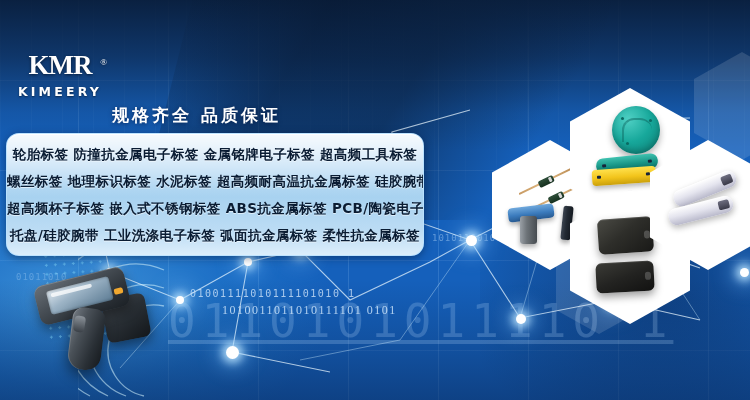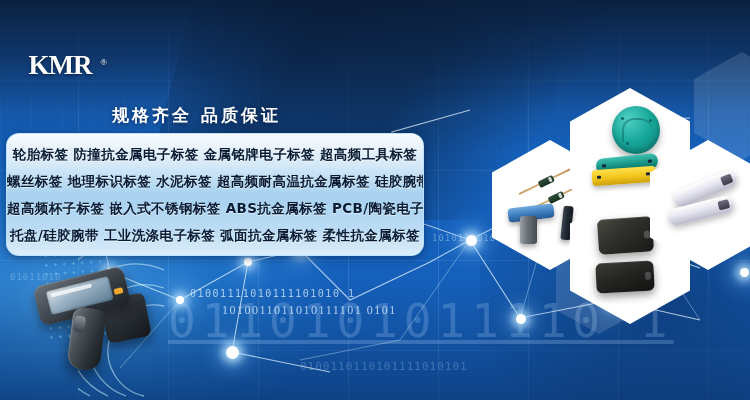--- a/index.html
+++ b/index.html
@@ -67,21 +67,21 @@
   }
   .bin-big{
     left:168px;bottom:52px;font-size:46px;letter-spacing:6px;
     color:rgba(190,225,255,.22);font-weight:400;text-decoration:underline;
   }
   .bin-m1{left:190px;top:288px;font-size:10px;color:rgba(225,240,255,.72);letter-spacing:1.5px;}
   .bin-m2{left:222px;top:303px;font-size:12px;color:rgba(215,236,255,.80);letter-spacing:1.5px;font-family:Liberation Serif, serif;}
   .bin-s1{left:432px;top:233px;font-size:9px;color:rgba(200,228,255,.42);letter-spacing:1px;}
   .bin-s2{left:20px;top:238px;font-size:9px;color:rgba(200,228,255,.30);letter-spacing:1px;}
   .bin-s3{left:300px;top:360px;font-size:11px;color:rgba(200,228,255,.26);letter-spacing:1px;}
-  .bin-s4{left:10px;top:272px;font-size:9px;color:rgba(200,228,255,.30);letter-spacing:1px;}
+  .bin-s4{left:16px;top:272px;font-size:9px;color:rgba(200,228,255,.30);letter-spacing:1px;}
 
   
   .netsvg{position:absolute;inset:0;width:750px;height:400px;}
 
   
   .dots{
     position:absolute;left:44px;top:250px;width:60px;height:90px;
     background-image:radial-gradient(rgba(140,225,255,.55) 1.3px, transparent 1.4px);
     background-size:9px 9px;
     opacity:.8;
@@ -302,21 +302,20 @@
   <div class="bg-diag"></div>
   <div class="bg-left-glow"></div>
   <div class="bg-right-dark"></div>
   <div class="bg-bottom"></div>
 
   <div class="bin bin-big">0110101011110 1</div>
   <div class="bin bin-m1">01001111010111101010 1</div>
   <div class="bin bin-m2">1010011011010111101 0101</div>
   <div class="bin bin-s1">1010110010101</div>
   <div class="bin bin-s2">010110010101</div>
-  <div class="bin bin-s3">0100110110101111010101</div>
   <div class="bin bin-s4">01011010</div>
 
   <div class="dots"></div>
 
   <svg class="netsvg" viewBox="0 0 750 400">
     <g stroke="rgba(235,248,255,.72)" stroke-width="1.1" fill="none">
       <path d="M300 250 L378 208 L470 240 L556 196 L640 228 L728 190"></path>
       <path d="M180 300 L248 262 L300 250 L350 300 L430 262 L470 240"></path>
       <path d="M470 240 L520 318 L612 300 L700 320"></path>
       <path d="M248 262 L232 352 L330 372"></path>
@@ -426,20 +425,21 @@
     <div class="rd-btn"></div>
     <div class="rd-grip"></div>
     <div class="rd-trig"></div>
   </div>
 
   <div class="logo">
     <div class="logo-mark">
       <span>KMR</span>
       <span class="logo-reg">®</span>
     </div>
+    <div class="logo-name">KIMEERY</div>
   </div>
 
   <div class="subtitle">规格齐全    品质保证</div>
 
   <div class="panel">
     <div class="rows">
       <div class="row">轮胎标签   防撞抗金属电子标签    金属铭牌电子标签  超高频工具标签</div>
       <div class="row">螺丝标签  地理标识标签  水泥标签  超高频耐高温抗金属标签  硅胶腕带</div>
       <div class="row">超高频杯子标签  嵌入式不锈钢标签  ABS抗金属标签  PCB/陶瓷电子标签</div>
       <div class="row">托盘/硅胶腕带  工业洗涤电子标签  弧面抗金属标签  柔性抗金属标签</div>

